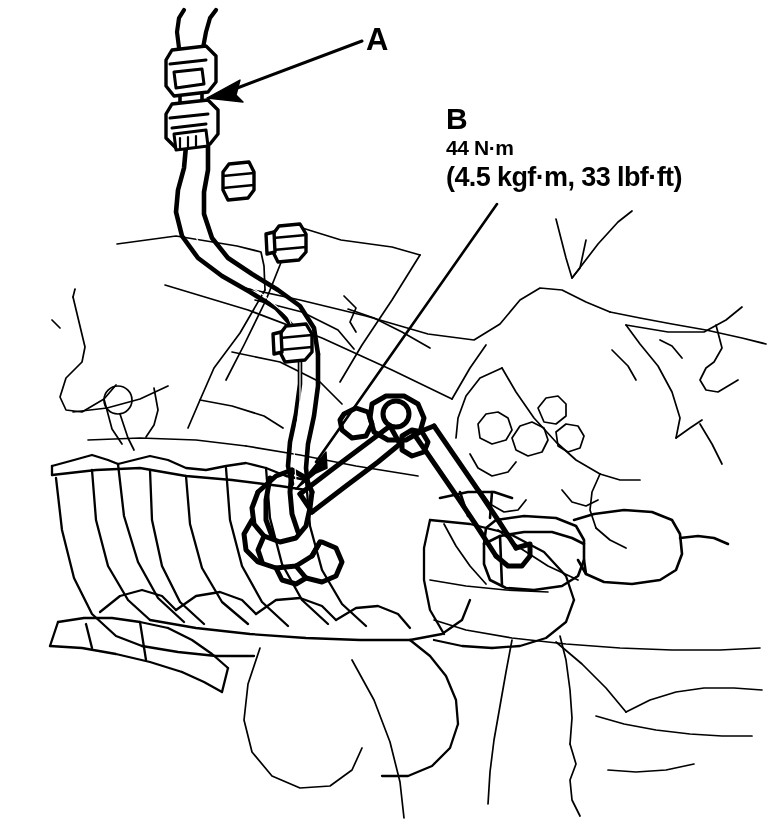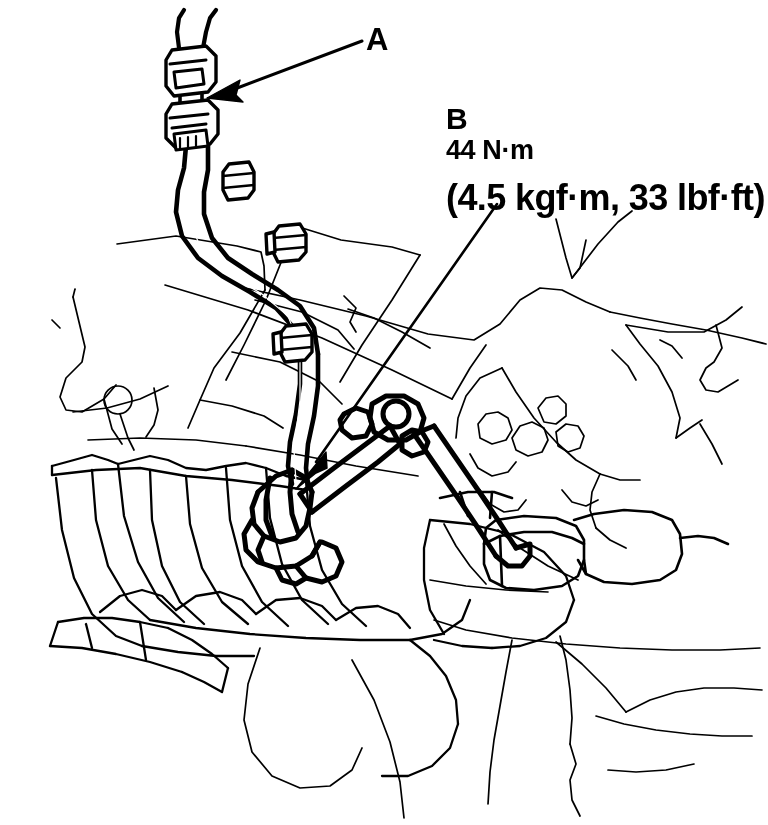--- a/index.html
+++ b/index.html
@@ -48,28 +48,28 @@
   #label-b {
     position: relative;
     left: 0;
     top: 0;
     font-size: 30px;
     display: block;
     margin-bottom: 3px;
   }
   #torque-nm {
     position: relative;
-    font-size: 27px;
+    font-size: 21px;
     display: block;
-    margin-bottom: 16px;
+    margin-bottom: 6px;
     letter-spacing: -0.4px;
   }
   #torque-alt {
     position: relative;
-    font-size: 36px;
+    font-size: 27px;
     display: block;
     letter-spacing: -0.6px;
   }
 </style>
 </head>
 <body>
 
 <div id="page">
 
   <svg id="figure-svg" viewBox="0 0 768 825">

